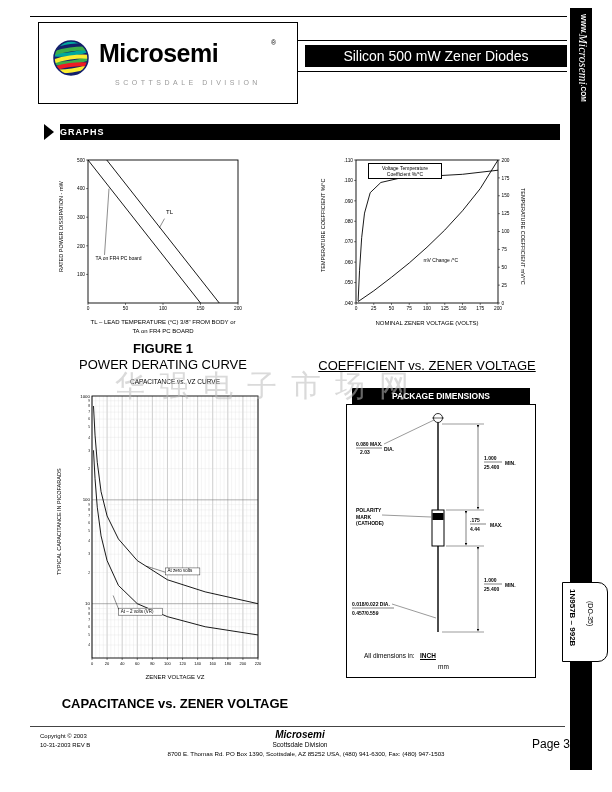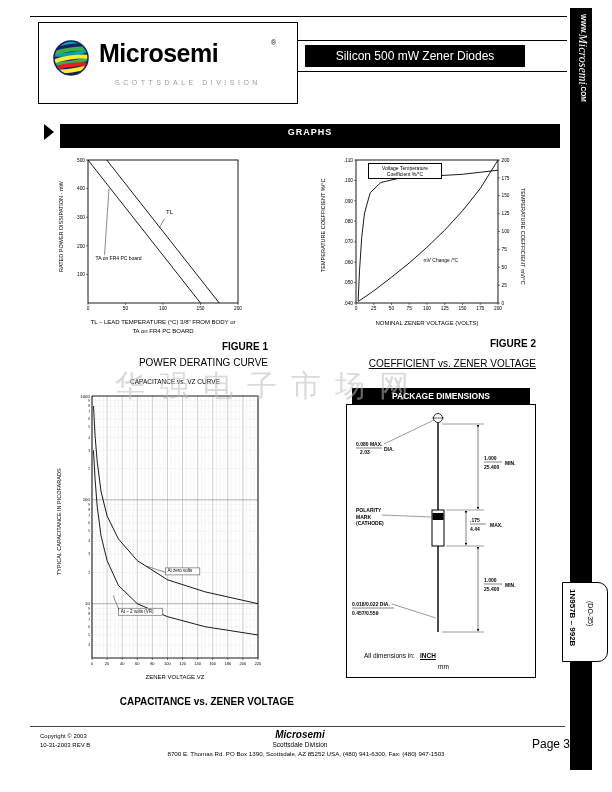--- a/index.html
+++ b/index.html
@@ -1,21 +1,21 @@
 <!DOCTYPE html>
 <html><head>
 <meta charset="utf-8">
 <style>
   html,body{margin:0;padding:0;background:#e8e8e8;}
   #page{position:relative;width:612px;height:792px;background:#fff;overflow:hidden;
         font-family:"Liberation Sans",sans-serif;color:#000;}
   .abs{position:absolute;}
   .hline{position:absolute;border-top:1px solid #000;height:0;}
   .cap{position:absolute;left:0;width:100%;text-align:center;font-size:6px;}
-  .figcap{position:absolute;left:0;width:100%;text-align:right;font-size:10px;}
+  .figcap{position:absolute;left:0;width:100%;text-align:center;font-size:13px;}
   .bold{font-weight:bold;}
   .vlabel{position:absolute;transform:rotate(-90deg);transform-origin:left top;
           white-space:nowrap;font-size:5.5px;}
   .vlabel-r{position:absolute;transform:rotate(90deg);transform-origin:left top;
           white-space:nowrap;font-size:5.5px;}
   svg text{font-family:"Liberation Sans",sans-serif;fill:#000;}
   .vert{writing-mode:vertical-rl;}
   .dimtxt{font-size:5px;font-weight:bold;}
 </style>
 </head>
@@ -40,36 +40,36 @@
         <ellipse cx="22" cy="35" rx="24" ry="6" stroke="#ed1c24" transform="rotate(-8 22 35)"></ellipse>
       </g>
       <circle cx="22" cy="22" r="17" fill="none" stroke="#121f6b" stroke-width="1.5"></circle>
     </svg>
     <span class="abs" style="left:60px;top:16px;font-size:25px;font-weight:bold;letter-spacing:-0.5px;">Microsemi</span>
     <span class="abs" style="left:232px;top:16px;font-size:7px;">®</span>
     <div class="abs" style="left:40px;top:56px;width:218px;text-align:center;font-size:7px;letter-spacing:3.5px;color:#9a9a9a;">SCOTTSDALE DIVISION</div>
   </div>
 
   <div class="hline" style="left:296px;top:40px;width:271px;"></div>
-  <div class="abs" style="left:305px;top:45px;width:220px;height:22px;background:#000;color:#fff;text-align:center;line-height:22px;font-size:12px;">Silicon 500 mW Zener Diodes</div>
+  <div class="abs" style="left:305px;top:45px;width:262px;height:22px;background:#000;color:#fff;text-align:center;line-height:22px;font-size:14px;">Silicon 500 mW Zener Diodes</div>
   <div class="hline" style="left:296px;top:71px;width:271px;"></div>
 
   <div class="abs" style="left:570px;top:8px;width:22px;height:762px;background:#000;z-index:1;">
     <div class="vert" style="margin:6px auto 0 auto;width:22px;text-align:left;color:#fff;">
       <span style="font-size:6.5px;font-weight:bold;">WWW.</span><span style="font-size:12px;font-style:italic;font-family:'Liberation Serif',serif;">Microsemi</span><span style="font-size:6.5px;font-weight:bold;">.COM</span>
     </div>
   </div>
 
   <div class="abs" style="left:562px;top:582px;width:44px;height:78px;background:#fff;border:1.2px solid #000;border-radius:0 10px 10px 0;z-index:2;">
     <span class="abs vert" style="left:5px;top:6px;font-size:8px;font-weight:bold;">1N957B – 992B</span>
     <span class="abs vert" style="left:24px;top:18px;font-size:7px;">(DO-35)</span>
   </div>
 
   <div class="abs" style="left:44px;top:124px;width:0;height:0;border-top:8px solid transparent;border-bottom:8px solid transparent;border-left:10px solid #000;"></div>
-  <div class="abs" style="left:60px;top:124px;width:500px;height:24px;background:#000;color:#fff;text-align:center;line-height:16px;font-size:9px;font-weight:bold;letter-spacing:1px;">GRAPHS</div>
+  <div class="abs" style="left:60px;top:124px;width:500px;height:16px;background:#000;color:#fff;line-height:16px;font-size:9px;font-weight:bold;letter-spacing:1px;">GRAPHS</div>
 
   <div class="abs" style="left:58px;top:150px;width:210px;height:225px;">
     <div class="vlabel" style="left:0px;top:122px;">RATED POWER DISSIPATION - mW</div>
     <svg class="abs" style="left:12px;top:2px;" viewBox="0 0 174 164" width="174" height="164">
         <rect x="18" y="8" width="150" height="143" fill="none" stroke="#000" stroke-width="0.9"></rect>
         <line x1="18" y1="151" x2="18" y2="153" stroke="#000" stroke-width="0.5"></line>
         <text x="18" y="158" text-anchor="middle" font-size="4.8">0</text>
         <line x1="55.5" y1="151" x2="55.5" y2="153" stroke="#000" stroke-width="0.5"></line>
         <text x="55.5" y="158" text-anchor="middle" font-size="4.8">50</text>
         <line x1="93" y1="151" x2="93" y2="153" stroke="#000" stroke-width="0.5"></line>
@@ -160,21 +160,20 @@
         <text x="169.5" y="9.7" font-size="4.8">200</text>
         <polyline points="26.13,148.96 27.55,118.31 29.68,85.63 32.52,61.11 38.20,40.69 48.85,30.47 66.60,26.39 95.00,24.34 130.50,22.30 166.00,18.21" fill="none" stroke="#000" stroke-width="0.9" stroke-linejoin="round"></polyline>
         <polyline points="26.13,149.57 41.75,138.84 59.50,125.26 77.25,110.96 95.00,95.23 112.75,78.07 130.50,58.77 148.25,36.60 166.00,8.00" fill="none" stroke="#000" stroke-width="0.9" stroke-linejoin="round"></polyline>
         <text x="91.45" y="109.53" font-size="5">mV Change /°C</text>
       </svg>
     <div class="abs" style="left:50px;top:13px;width:72px;border:1px solid #000;background:#fff;font-size:5px;line-height:1.2;text-align:center;padding:1px 0;">
       <div>Voltage Temperature</div>
       <div>Coefficient %/°C</div>
     </div>
     <div class="cap" style="top:170px;">NOMINAL ZENER VOLTAGE (VOLTS)</div>
-    <div class="figcap bold" style="top:188px;">FIGURE 2</div>
     <div class="figcap" style="top:208px;text-decoration:underline;">COEFFICIENT vs. ZENER VOLTAGE</div>
   </div>
 
   <div class="abs" style="left:115px;top:366px;font-size:30px;letter-spacing:14px;color:#bdbdbd;opacity:0.55;z-index:6;pointer-events:none;font-family:'DejaVu Sans',sans-serif;">华强电子市场网</div>
 
   <div class="abs" style="left:56px;top:374px;width:238px;height:345px;">
     <div class="cap" style="top:4px;font-size:6.5px;">CAPACITANCE vs. VZ CURVE</div>
     <div class="vlabel" style="left:0px;top:201px;">TYPICAL CAPACITANCE IN PICOFARADS</div>
     <svg class="abs" style="left:18px;top:16px;" viewBox="0 0 190 282" width="190" height="282">
         <line x1="21.772727272727273" y1="6" x2="21.772727272727273" y2="268" stroke="#d9d9d9" stroke-width="0.3"></line>

